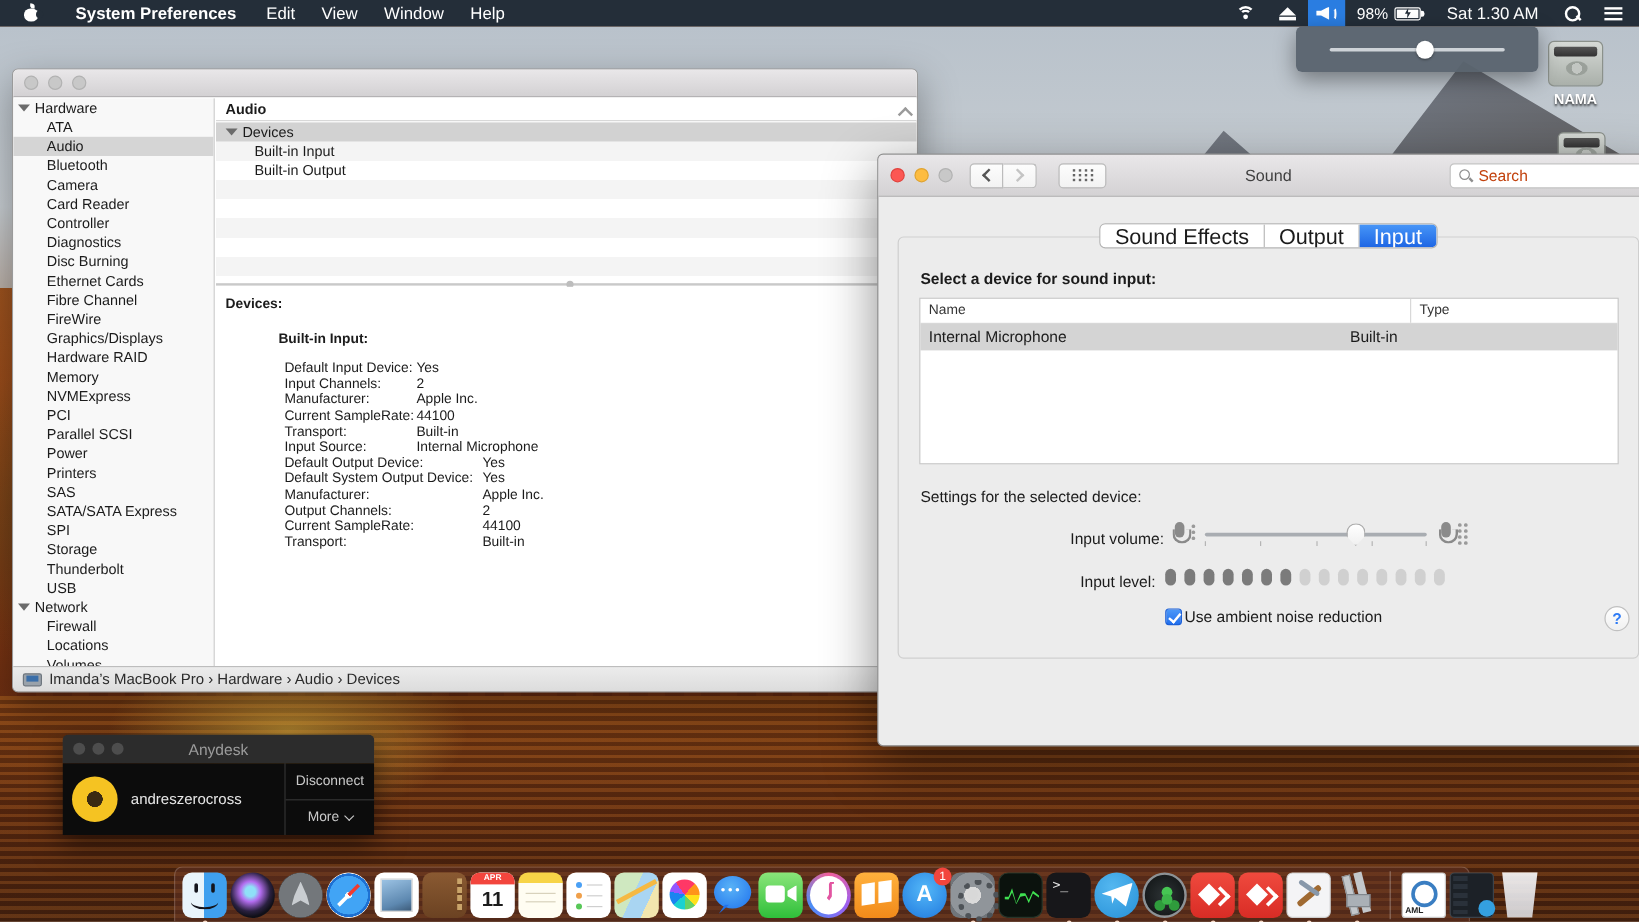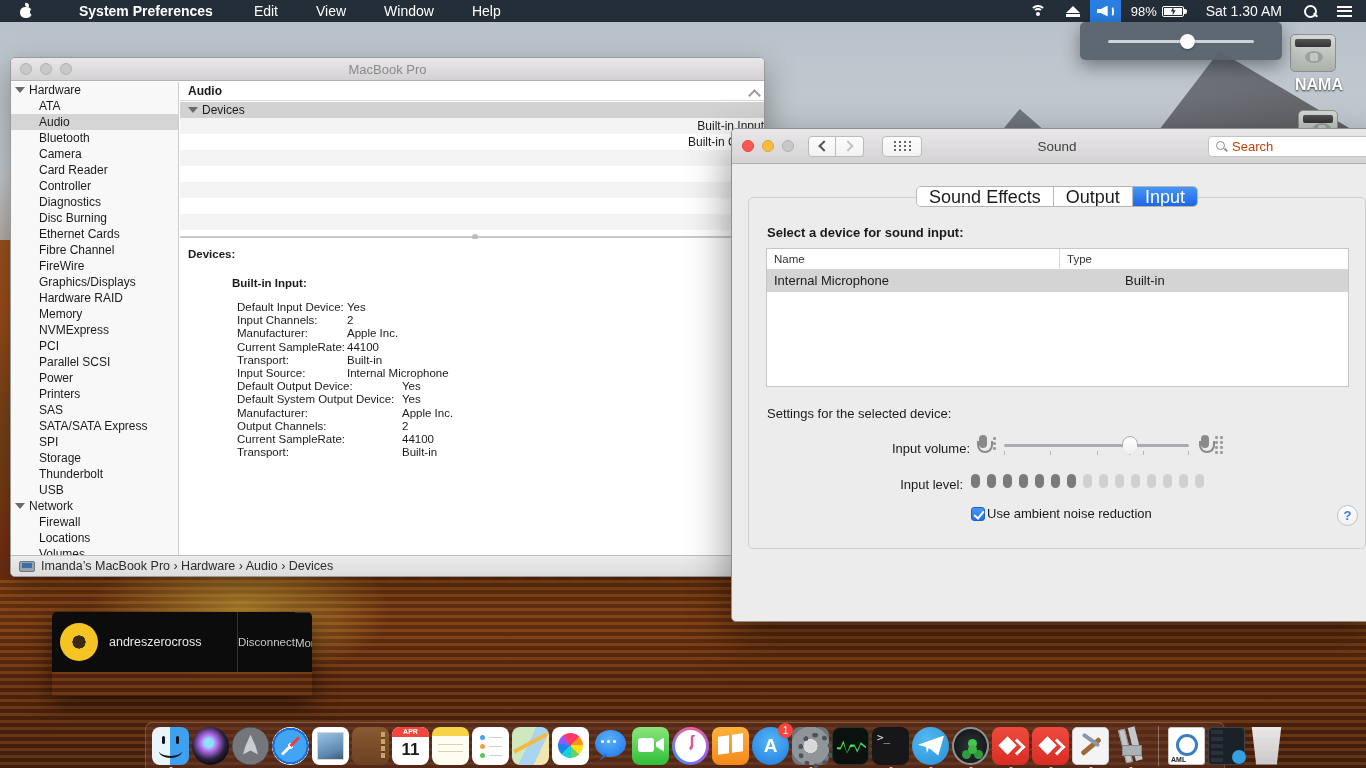--- a/index.html
+++ b/index.html
@@ -24,21 +24,21 @@
   .bg-glow1 { position:absolute; left:90px; top:540px; width:300px; height:140px; border-radius:50%;
               background:radial-gradient(closest-side, rgba(233,195,70,.55), rgba(233,195,70,0)); }
   .bg-glow2 { position:absolute; left:900px; top:300px; width:420px; height:160px; border-radius:50%;
               background:radial-gradient(closest-side, rgba(210,120,40,.45), rgba(210,120,40,0)); }
   .bg-glow3 { position:absolute; left:-60px; top:300px; width:260px; height:260px; border-radius:50%;
               background:radial-gradient(closest-side, rgba(60,70,30,.5), rgba(60,70,30,0)); }
 
   
   #menubar { position:absolute; left:0; top:0; width:100%; height:22px; background:#242e39;
              display:flex; align-items:center; color:#fff; font-size:14px; z-index:40; }
-  #menubar .left { display:flex; align-items:center; gap:16px; }
+  #menubar .left { display:flex; align-items:center; gap:0; }
   .apple { position:relative; width:13px; height:14px; margin:0 19px 0 20px; }
   .apple::before { content:""; position:absolute; left:0; top:3px; width:12px; height:11px; background:#fff;
                    border-radius:45% 45% 48% 48%; }
   .apple::after { content:""; position:absolute; right:-3px; top:5px; width:6px; height:6px; background:#242e39;
                   border-radius:50%; }
   .apple .leaf { position:absolute; left:5px; top:-1px; width:4px; height:4px; background:#fff;
                  border-radius:0 70% 0 70%; transform:rotate(8deg); }
   .menu-item { padding:0 11px; height:22px; line-height:22px; }
   .menu-item.app { font-weight:bold; padding-right:14px; }
   #menubar .right { margin-left:auto; display:flex; align-items:center; height:22px; }
@@ -83,21 +83,21 @@
   #volpopup .knob { position:absolute; top:-6px; width:15px; height:15px; background:#fff; border-radius:50%;
                     box-shadow:0 1px 2px rgba(0,0,0,.4); }
 
   
   .drive { position:absolute; width:46px; height:38px; background:linear-gradient(#d6dad6,#aab0aa);
            border-radius:5px; border:1px solid #8b918b; z-index:2; }
   .drive::before { content:""; position:absolute; left:4px; top:4px; right:4px; height:8px;
                    background:linear-gradient(#555,#333); border-radius:2px; }
   .drive::after { content:""; position:absolute; left:14px; bottom:8px; width:18px; height:12px;
                   background:radial-gradient(circle,#c2c6c2 0 40%, #9aa09a 41%); border-radius:50%; }
-  .drive-label { position:absolute; color:#fff; font-size:16px; font-weight:bold; text-shadow:0 1px 2px rgba(0,0,0,.8);
+  .drive-label { position:absolute; color:#fff; font-size:12px; font-weight:bold; text-shadow:0 1px 2px rgba(0,0,0,.8);
                  z-index:2; }
 
   
   .traffic { display:flex; gap:8px; }
   .tl { width:12px; height:12px; border-radius:50%; }
   .tl.gray { background:#c8c8c8; border:1px solid #b2b2b2; }
   .tl.red { background:#fc5753; border:1px solid #e1443f; }
   .tl.yellow { background:#fdbc40; border:1px solid #e0a431; }
 
   
@@ -115,21 +115,21 @@
               border-top:6px solid #6b6b6b; }
   .side-row.selected { background:#d5d5d5; }
   #sysinfo .panel { position:absolute; left:169px; top:24px; right:0; height:19px; background:#fff;
                     border-bottom:1px solid #d8d8d8; line-height:19px; padding-left:8px; font-weight:bold; }
   .scrollhint { position:absolute; right:6px; top:7px; width:8px; height:8px; }
   .scrollhint::before { content:""; position:absolute; left:0; top:2px; width:7px; height:7px;
                         border-top:2px solid #9a9a9a; border-left:2px solid #9a9a9a; transform:rotate(45deg); }
   #sysinfo .devlist { position:absolute; left:169px; top:44px; right:0; height:134px;
                       background:repeating-linear-gradient(#fff 0 16px, #f4f4f4 16px 32px); }
   .dev-group { height:16px; line-height:16px; background:#d2d2d2; display:flex; align-items:center; gap:4px; padding-left:8px; }
-  .dev-row { height:16px; line-height:16px; padding-left:32px;text-align:right; }
+  .dev-row { height:16px; line-height:16px; padding-left:32px; }
   #sysinfo .splitter { position:absolute; left:169px; top:178px; right:0; height:2px; background:#c9c9c9; }
   #sysinfo .splitter::after { content:""; position:absolute; left:50%; top:-2px; width:6px; height:6px;
                               background:#bdbdbd; border-radius:50%; }
   #sysinfo .details { position:absolute; left:169px; top:181px; right:0; bottom:21px; background:#fff;
                       font-size:11.5px; overflow:hidden; }
   .det-heading { font-weight:bold; margin:9px 0 0 8px; }
   .det-sub { font-weight:bold; margin:17px 0 12px 52px; }
   .det-rows { margin-left:57px; }
   .det-row { display:flex; line-height:13.2px; }
   .det-row .k { width:110px; }
@@ -172,21 +172,21 @@
             border:1px solid #cfcfcf; border-radius:5px; }
   .segmented { position:absolute; left:50%; transform:translateX(-50%); top:57px; display:flex; z-index:3;
                border:1px solid #b4b4b4; border-radius:5px; background:#fff; overflow:hidden; height:21px; }
   .seg { padding:0 12px; line-height:20px; font-size:18px; border-right:1px solid #b4b4b4; background:#fff; }
   .seg:last-child { border-right:none; }
   .seg.selected { background:linear-gradient(#4796f8,#1e66e4); color:#fff; }
 
   .select-label { position:absolute; left:18px; top:27px; font-weight:bold; }
   .devtable { position:absolute; left:17px; top:50px; width:583px; height:139px; background:#fff; border:1px solid #c6c6c6; }
   .devtable .thead { display:flex; height:21px; line-height:21px; font-size:11.5px; color:#333; border-bottom:1px solid #d8d8d8; }
-  .devtable .thead .c1 { width:293px; padding-left:7px; border-right:1px solid #d8d8d8; }
+  .devtable .thead .c1 { width:409px; padding-left:7px; border-right:1px solid #d8d8d8; }
   .devtable .thead .c2 { flex:1; padding-left:7px; }
   .devtable .trow { display:flex; height:22px; line-height:22px; }
   .devtable .trow.selected { background:#d4d4d4; }
   .devtable .trow .c1 { width:351px; padding-left:7px; }
   .devtable .trow .c2 { flex:1; padding-left:7px; }
 
   .settings-label { position:absolute; left:18px; top:208px; }
   .ctl-label { position:absolute; text-align:right; width:150px; }
   
   .mic { position:relative; width:13px; height:21px; }
@@ -223,21 +223,21 @@
   #anydesk { position:absolute; left:52px; top:612px; width:260px; height:84px; z-index:15;
              border-radius:5px 5px 0 0; overflow:hidden; box-shadow:0 8px 24px rgba(0,0,0,.5); }
   #anydesk .titlebar { height:24px; background:#2c2c2c; display:flex; align-items:center; padding-left:9px; position:relative; }
   #anydesk .tl { width:10px; height:10px; background:#4d4d4d; border:none; margin-right:6px; }
   #anydesk .title { position:absolute; left:0; right:0; text-align:center; color:#9b9b9b; font-size:13px; }
   #anydesk .body { height:60px; background:#0c0c0c; display:flex; align-items:center; position:relative; }
   .sunflower { width:38px; height:38px; border-radius:50%; margin-left:8px; flex:0 0 auto;
                background:radial-gradient(circle, #3a2a12 0 24%, #f5c322 25% 72%, #1d3018 73%); }
   .ad-user { color:#e8e8e8; font-size:12.5px; margin-left:11px; }
   .ad-right { position:absolute; right:0; top:0; width:75px; height:60px; border-left:1px solid #333;
-              display:flex; flex-direction:row; }
+              display:flex; flex-direction:column; }
   .ad-btn { flex:1; display:flex; align-items:center; justify-content:center; color:#c9c9c9; font-size:11.5px; gap:5px; }
   .ad-btn + .ad-btn { border-top:1px solid #333; }
   .chev-dn { width:6px; height:6px; border-right:1.5px solid #c9c9c9; border-bottom:1.5px solid #c9c9c9;
              transform:rotate(45deg); margin-top:-3px; }
 
   
   #dock { position:absolute; left:145px; bottom:0; width:1080px; height:46px; z-index:30;
           background:rgba(105,55,40,.48); border:1px solid rgba(255,255,255,.18); border-bottom:none;
           border-radius:7px 7px 0 0; display:flex; align-items:center; padding:0 6px; gap:3px; }
   .dk { position:relative; width:37px; height:38px; flex:0 0 auto; }
@@ -411,21 +411,20 @@
   </div>
 </div>
 
 <div id="sysinfo">
   <div class="titlebar">
     <span class="traffic">
       <span class="tl gray"></span>
       <span class="tl gray"></span>
       <span class="tl gray"></span>
     </span>
-    <span class="title">MacBook Pro</span>
   </div>
 
   <div class="sidebar">
     <div class="side-group">
       <span class="tri-down"></span>
       <span>Hardware</span>
     </div>
     <div class="side-row">ATA</div>
     <div class="side-row selected">Audio</div>
     <div class="side-row">Bluetooth</div>
@@ -632,20 +631,26 @@
     </div>
 
     <div class="helpbtn" style="left:588px; top:307px;">?</div>
   </div>
 
   <div class="abs" style="left:226px; top:562px;"><span class="spk2"></span></div>
 
 </div>
 
 <div id="anydesk">
+  <div class="titlebar">
+    <span class="tl"></span>
+    <span class="tl"></span>
+    <span class="tl"></span>
+    <span class="title">Anydesk</span>
+  </div>
   <div class="body">
     <span class="sunflower"></span>
     <span class="ad-user">andreszerocross</span>
     <div class="ad-right">
       <div class="ad-btn">
           <span>Disconnect</span>
         </div>
       <div class="ad-btn">
           <span>More</span>
           <span class="chev-dn"></span>

